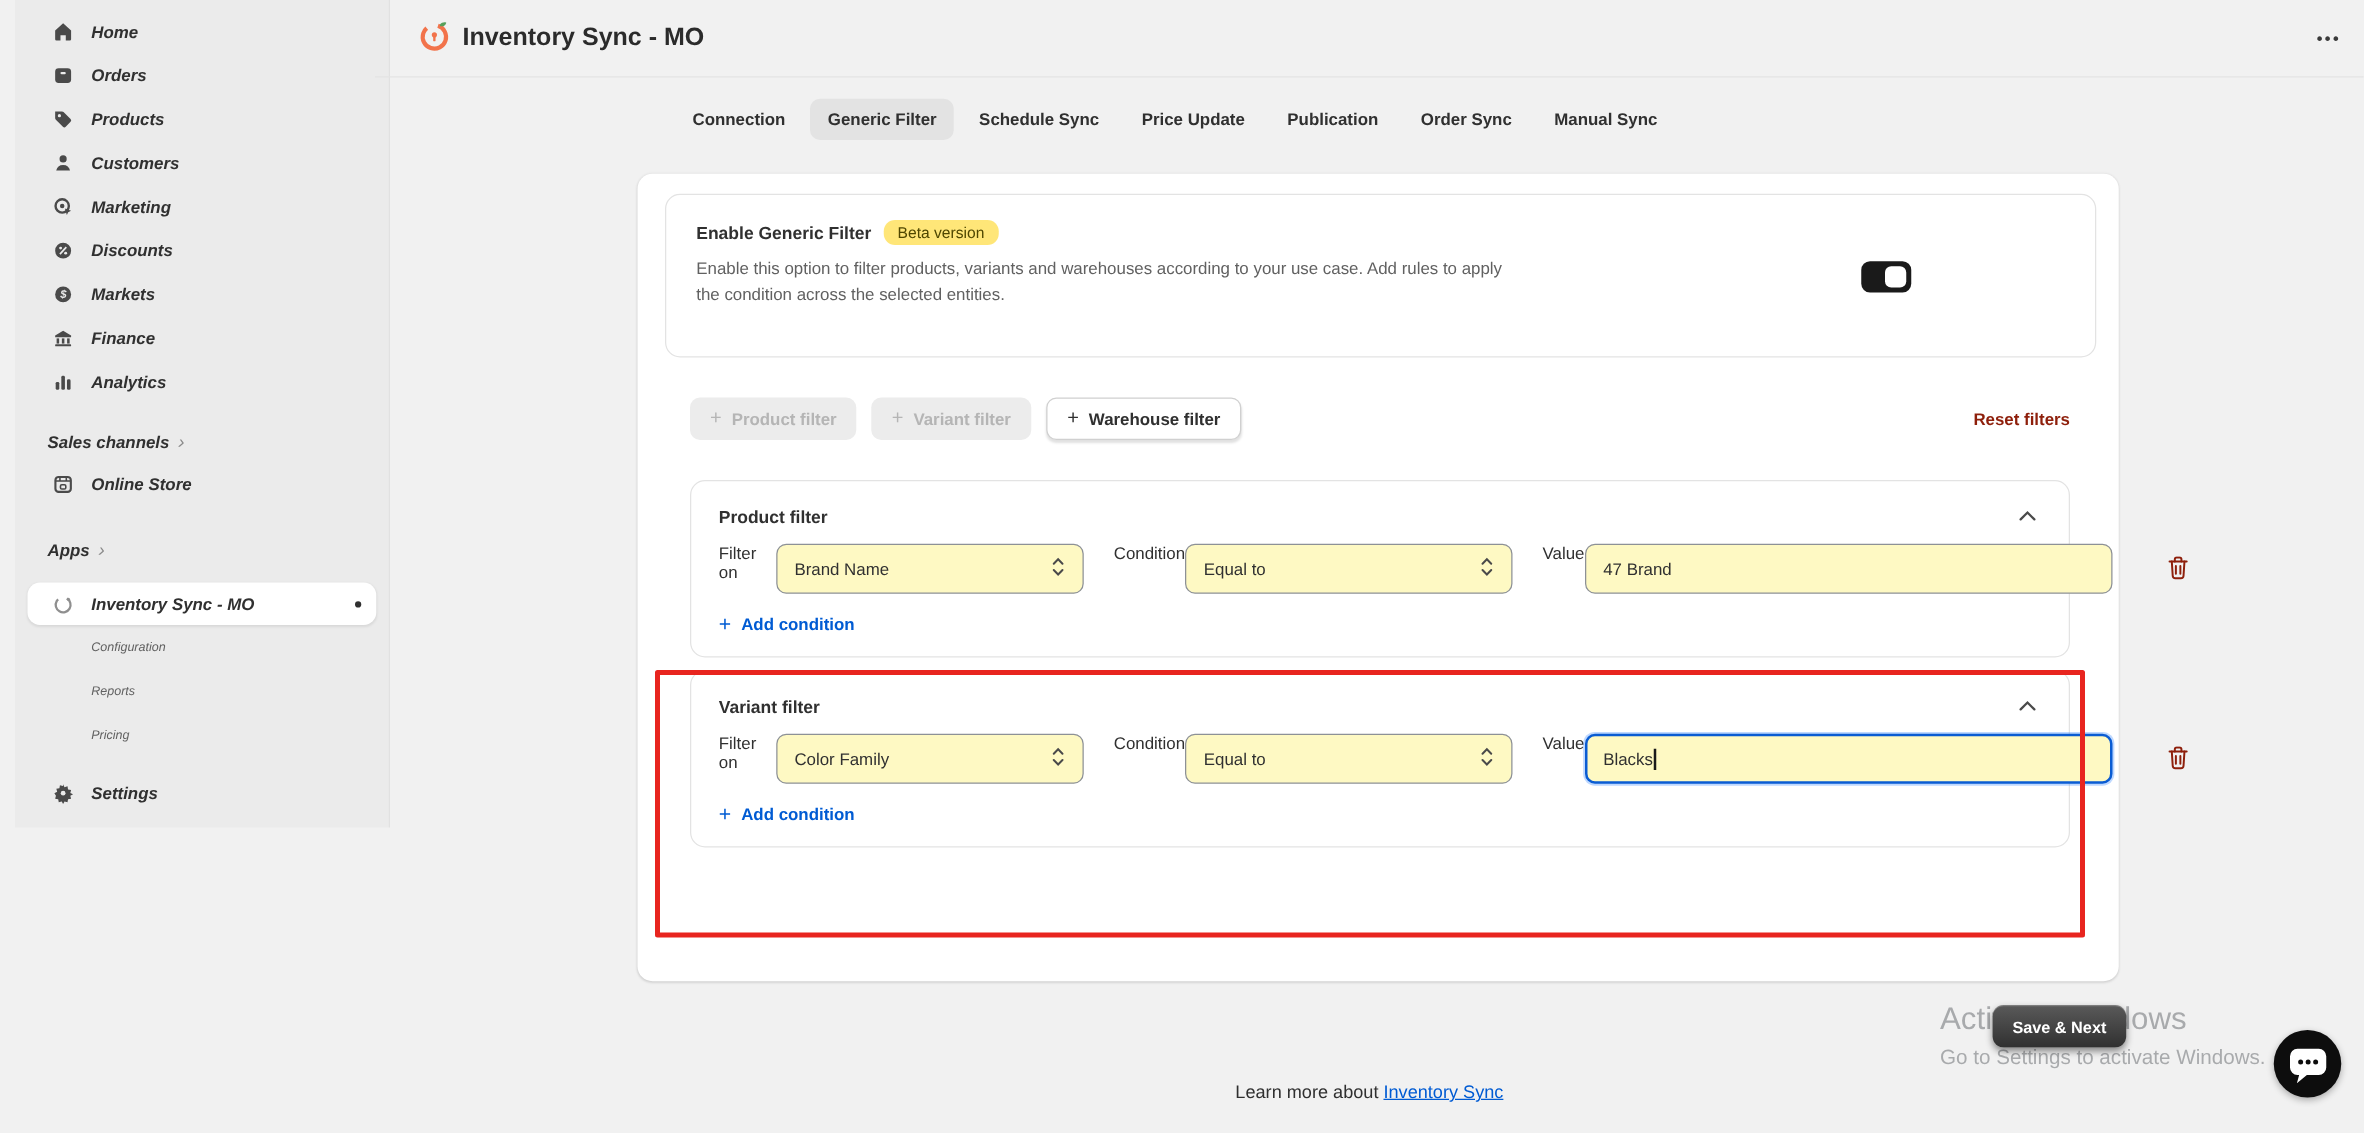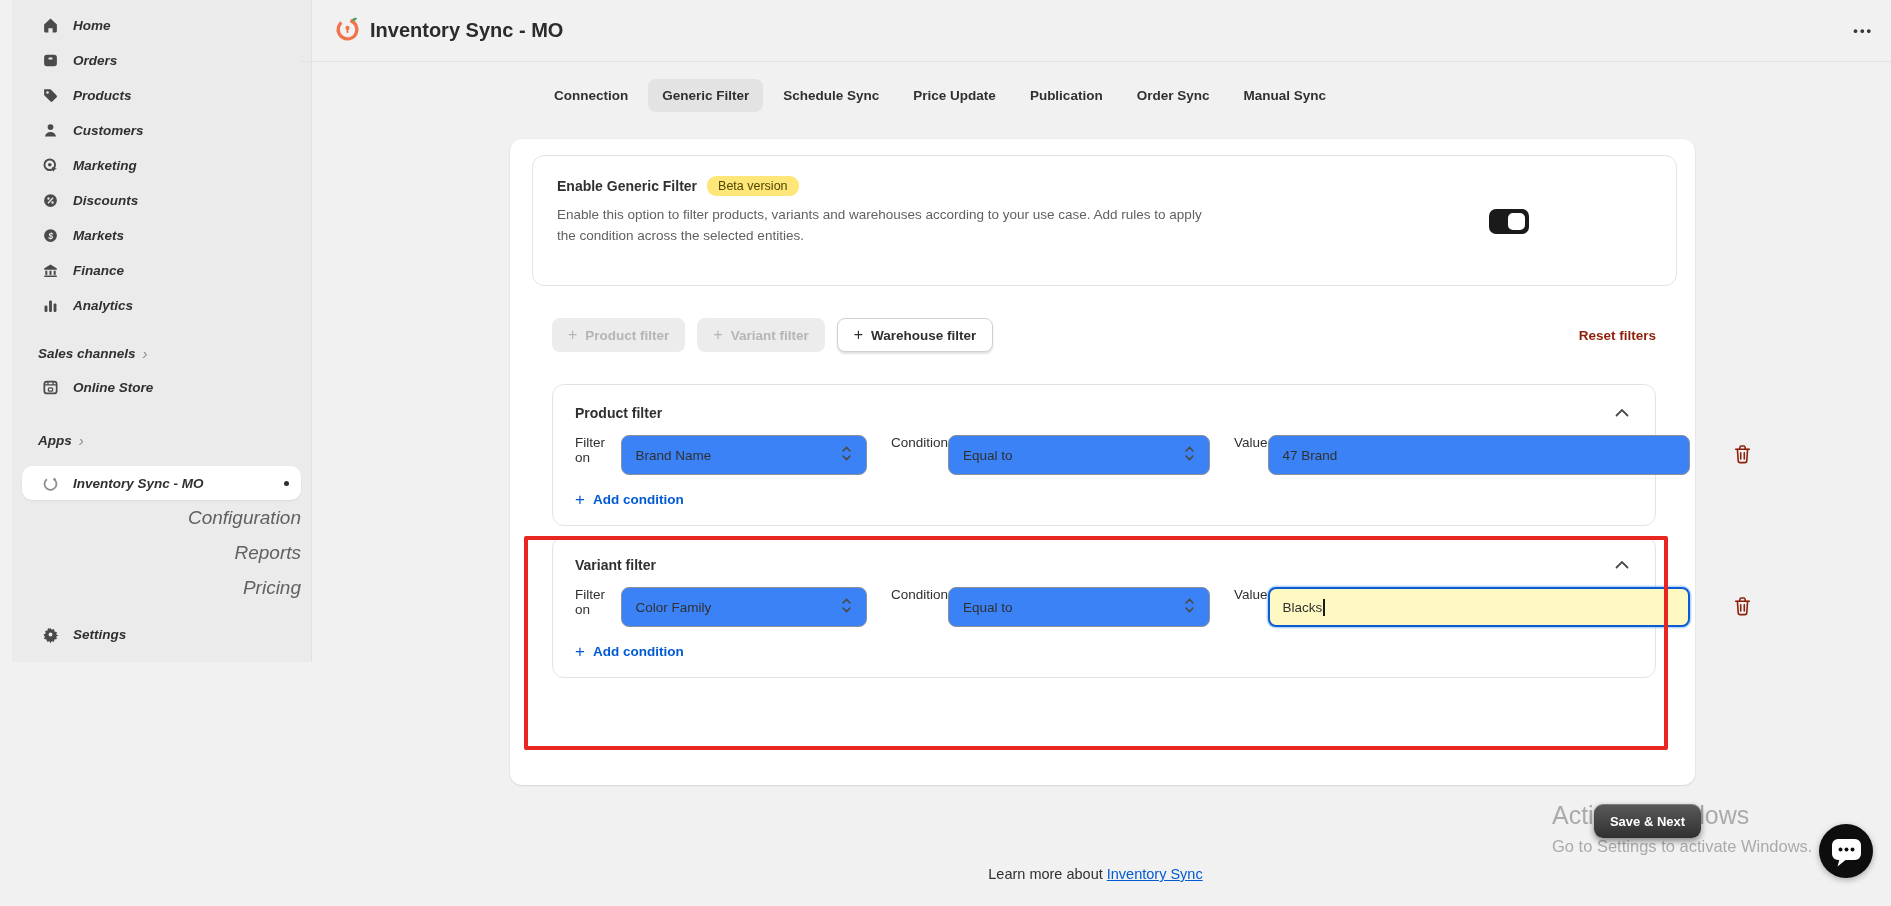--- a/index.html
+++ b/index.html
@@ -6,21 +6,21 @@
   html,body { width:1891px; height:906px; }
   body { font-family:"Liberation Sans", sans-serif; background:#f1f1f1; color:#303030; overflow:hidden; }
   .screen { position:relative; width:1891px; height:906px; }
 
   
   .sidebar { position:absolute; left:12px; top:0; width:300px; height:662px; background:#ebebeb; padding-top:8px; border-right:1px solid rgba(0,0,0,.04);font-style:italic; }
   .nav-item { display:flex; align-items:center; height:34px; margin:0 10px 1px 10px; padding:0 12px 0 20px; border-radius:10px; font-size:13.5px; font-weight:600; color:#303030; cursor:default; }
   .nav-item .ic { width:17px; height:17px; margin-right:14px; flex:0 0 17px; display:flex; align-items:center; justify-content:center; }
   .nav-section { display:flex; align-items:center; height:34px; padding-left:26px; font-size:13.5px; font-weight:600; color:#303030; }
   .nav-section .chev { color:#8a8a8a; font-size:15px; margin-left:7px; font-weight:400; }
-  .nav-sub { display:flex; align-items:center; height:34px; margin:0 10px 1px 10px; padding-left:51px; font-size:19px; font-weight:500; color:#616161; border-radius:10px;justify-content:flex-end; }
+  .nav-sub { display:flex; align-items:center; height:34px; margin:0 10px 1px 10px; padding-left:51px; font-size:10px; font-weight:500; color:#616161; border-radius:10px; }
   .nav-item.active { background:#ffffff; box-shadow:0 1px 2px rgba(0,0,0,.08); font-weight:600; }
   .active-dot { margin-left:auto; width:5px; height:5px; border-radius:50%; background:#303030; }
   .sp12 { height:13px; } .sp18 { height:18px; } .sp9 { height:9px; }
   .settings-row { position:absolute; left:10px; right:10px; bottom:11px; margin:0; }
 
   
   .topbar { position:absolute; left:300px; top:0; right:0; height:62px; display:flex; align-items:center; padding:0 18px 0 34px; border-bottom:1px solid #e3e3e3; }
   .app-title { font-size:20px; font-weight:700; color:#2b2b2b; margin-left:9px; }
   .more-menu { margin-left:auto; font-size:13px; letter-spacing:2px; font-weight:700; color:#3a3a3a; padding:4px 0 4px 8px; }
 
@@ -48,21 +48,21 @@
   .reset-link { margin-left:auto; color:#8e1f0b; font-size:13.5px; font-weight:650; cursor:default; }
 
   .filter-card { margin:32px 39px 0 42px; border:1px solid #e3e3e3; border-radius:12px; padding:19px 22px 17px 22px; background:#fff; }
   .filter-card.second { margin-top:10px; }
   .fc-head { display:flex; align-items:center; }
   .fc-title { font-size:14px; font-weight:700; color:#303030; }
   .collapse-btn { margin-left:auto; padding:4px; display:flex; }
   .fields-row { display:flex; gap:24px; margin-top:14px; align-items:flex-end; }
   .field-col { display:flex; flex-direction:row; }
   .field-label { font-size:13.5px; color:#303030; margin-bottom:8px; }
-  .control { height:40px; border:1px solid #8d9196; border-radius:8px; background:#3b82f6; display:flex; align-items:center; padding:0 14px; font-size:13.5px; color:#303030; }
+  .control { height:40px; border:1px solid #8d9196; border-radius:8px; background:#fef9c3; display:flex; align-items:center; padding:0 14px; font-size:13.5px; color:#303030; }
   .control.select { justify-content:space-between; }
   .w-select { width:262px; } .w-value { width:422px; }
   .control.focused { border:2px solid #0a5cd3; box-shadow:0 0 0 1.5px rgba(69,143,255,.35); background:#fef9c3; padding:0 13px; }
   .caret { display:inline-block; width:1.5px; height:17px; background:#1a1a1a; margin-left:1px; }
   .trash-btn { margin-left:18px; margin-bottom:9px; display:flex; align-items:center; padding:2px; }
   .add-condition { display:flex; align-items:center; gap:8px; margin-top:16px; color:#005bd3; font-size:13.5px; font-weight:600; cursor:default; }
   .add-condition .plus { font-size:17px; font-weight:500; line-height:1; }
 
   
   .red-annotation { position:absolute; left:524px; top:536px; width:1144px; height:214px; border:4px solid #e8251f; border-radius:2px; z-index:5; pointer-events:none; }

